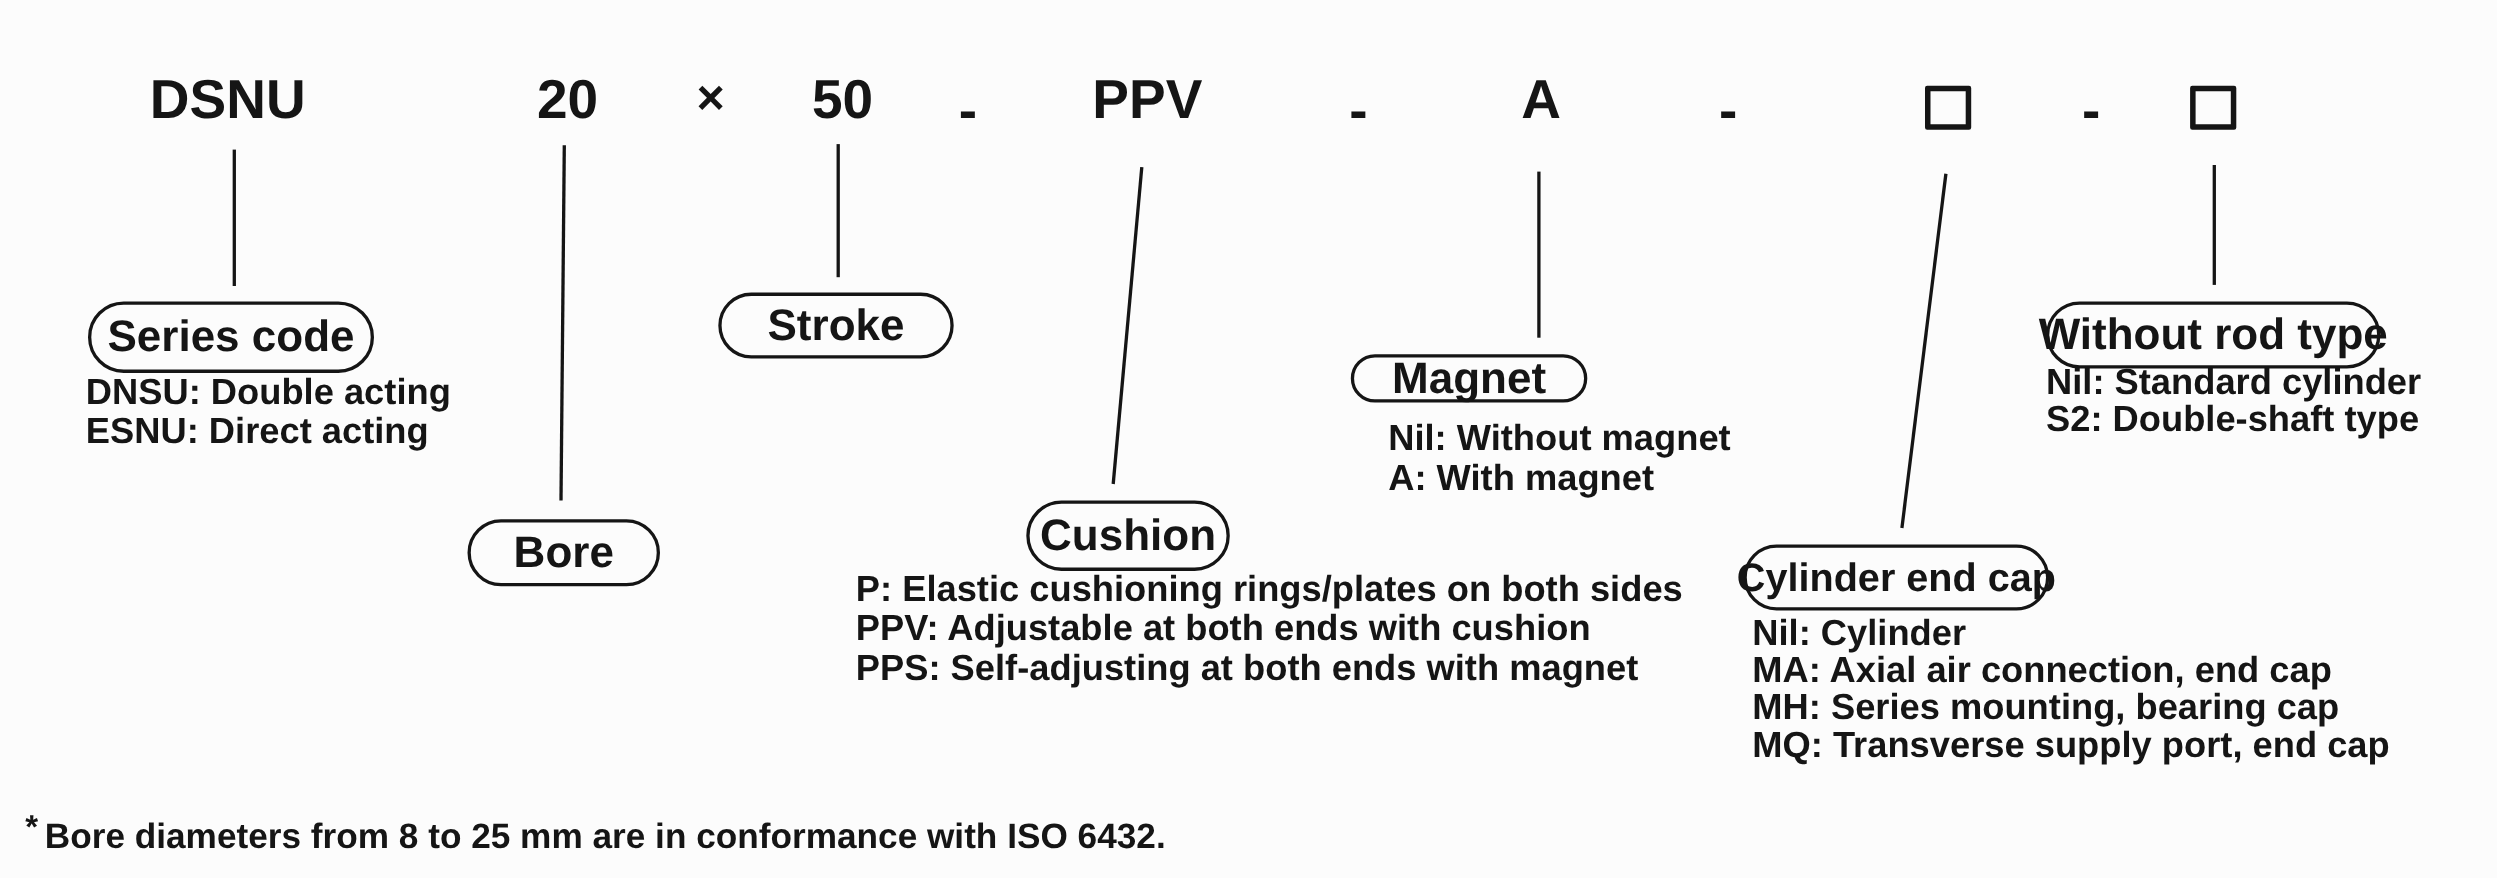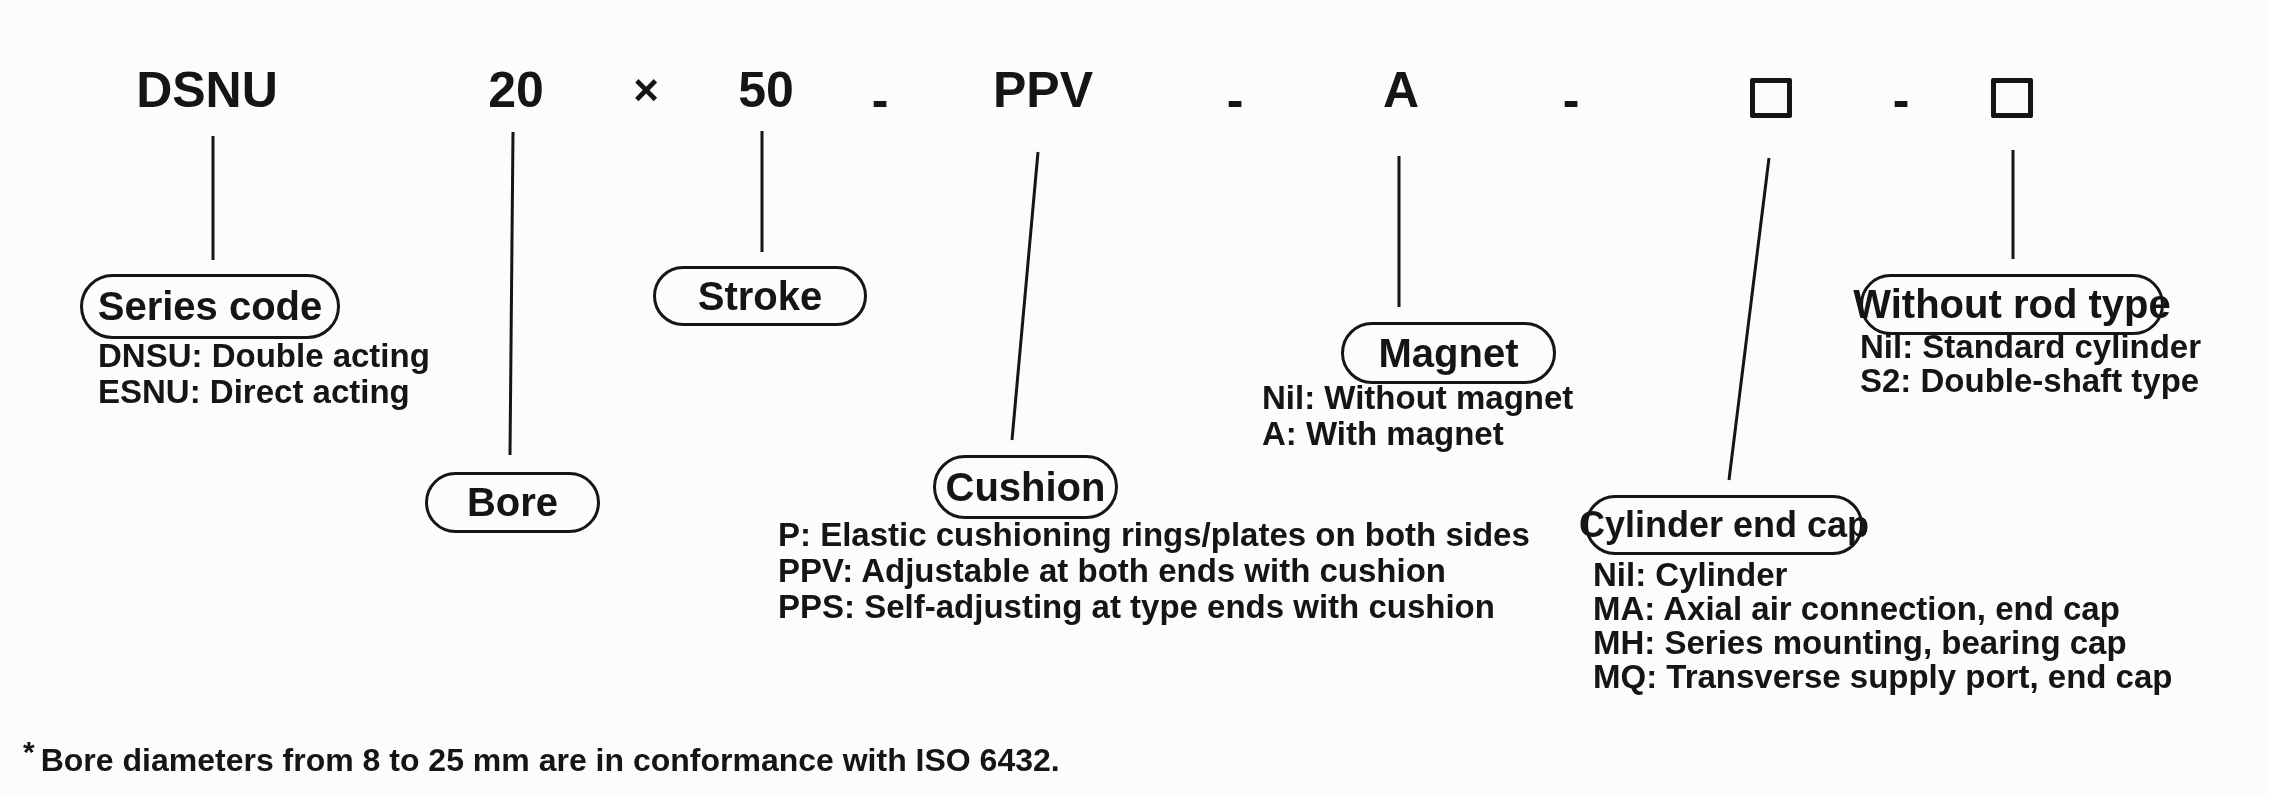--- a/index.html
+++ b/index.html
@@ -84,33 +84,33 @@
   <div class="code-item" style="left:1401px">A</div>
   <div class="code-item code-dash" style="left:1571px">-</div>
   <div class="code-box" style="left:1771px"></div>
   <div class="code-item code-dash" style="left:1901px">-</div>
   <div class="code-box" style="left:2012px"></div>
 
   <div class="bubble" style="left:80px;   top:262px; width:260px; height:65px;">Series code</div>
   <div class="bubble" style="left:425px;  top:460px; width:175px; height:61px;">Bore</div>
   <div class="bubble" style="left:653px;  top:254px; width:214px; height:60px;">Stroke</div>
   <div class="bubble" style="left:933px;  top:443px; width:185px; height:64px;">Cushion</div>
-  <div class="bubble" style="left:1341px; top:310px; width:215px; height:62px;">Magnet</div>
+  <div class="bubble" style="left:1228px; top:310px; width:215px; height:44px;">Magnet</div>
   <div class="bubble small-text" style="left:1585px; top:483px; width:278px; height:60px;">Cylinder end cap</div>
   <div class="bubble" style="left:1860px; top:262px; width:304px; height:61px;">Without rod type</div>
 
-  <div class="desc" style="left:78px; top:338px;margin-left:20px;">
+  <div class="desc" style="left:78px; top:338px;">
     <div>DNSU: Double acting</div>
     <div>ESNU: Direct acting</div>
   </div>
 
   <div class="desc" style="left:778px; top:517px;">
     <div>P: Elastic cushioning rings/plates on both sides</div>
     <div>PPV: Adjustable at both ends with cushion</div>
-    <div>PPS: Self-adjusting at type ends with cushion</div>
+    <div>PPS: Self-adjusting at both ends with magnet</div>
   </div>
 
   <div class="desc" style="left:1262px; top:380px;">
     <div>Nil: Without magnet</div>
     <div>A: With magnet</div>
   </div>
 
   <div class="desc tight" style="left:1593px; top:558px;">
     <div>Nil: Cylinder</div>
     <div>MA: Axial air connection, end cap</div>

